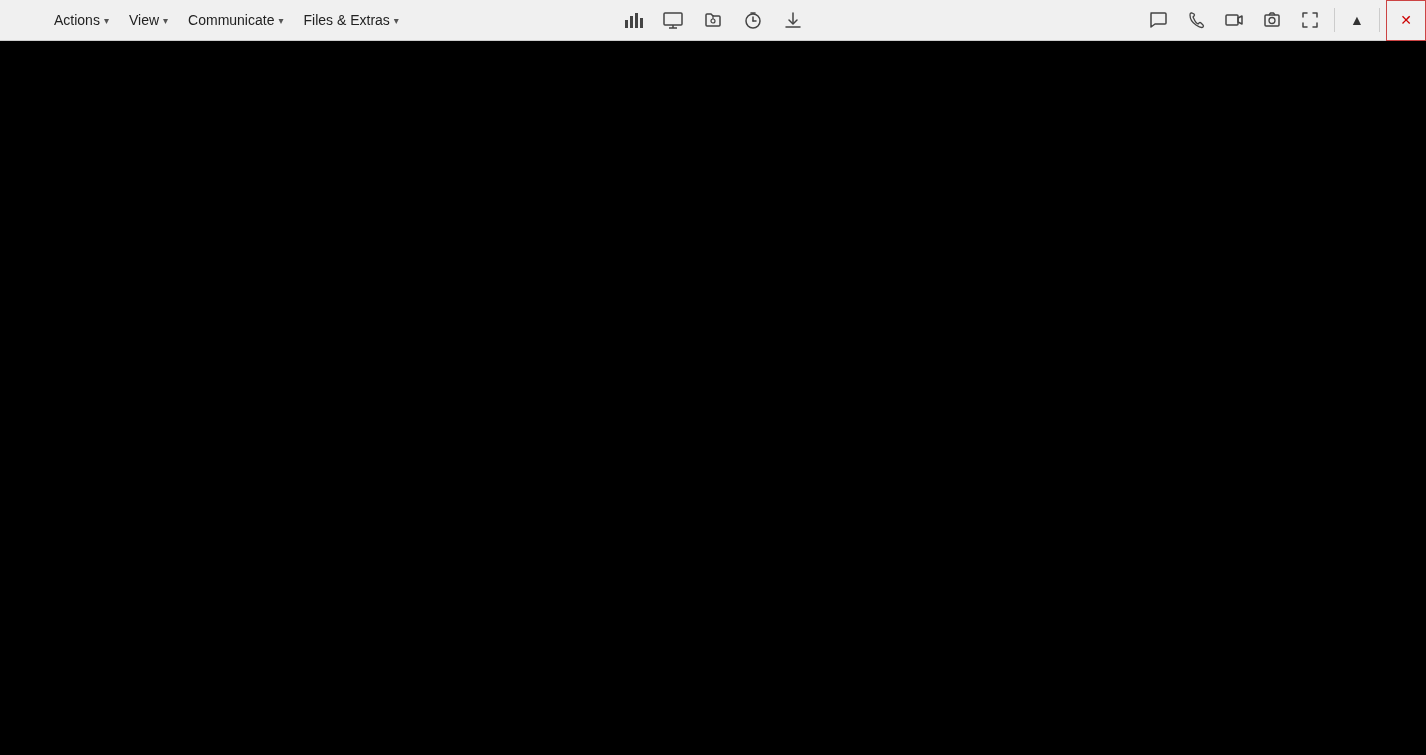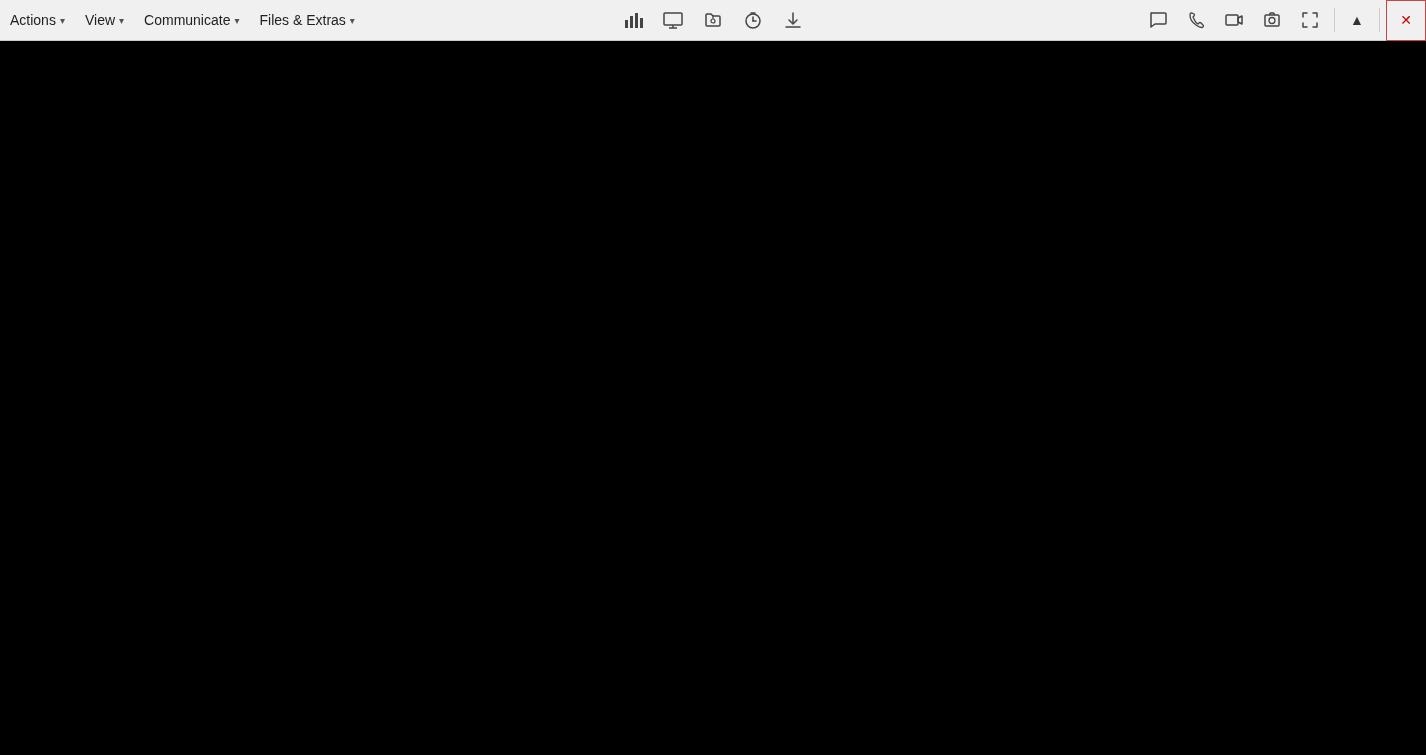--- a/index.html
+++ b/index.html
@@ -17,20 +17,21 @@
     }
 
     #toolbar {
       width: 100%;
       height: 41px;
       background: #f0f0f0;
       display: flex;
       align-items: center;
       border-bottom: 1px solid #ccc;
       position: relative;
+      padding-left: 44px;
     }
 
     .menu-section {
       display: flex;
       align-items: center;
       height: 100%;
     }
 
     .menu-item {
       display: flex;

